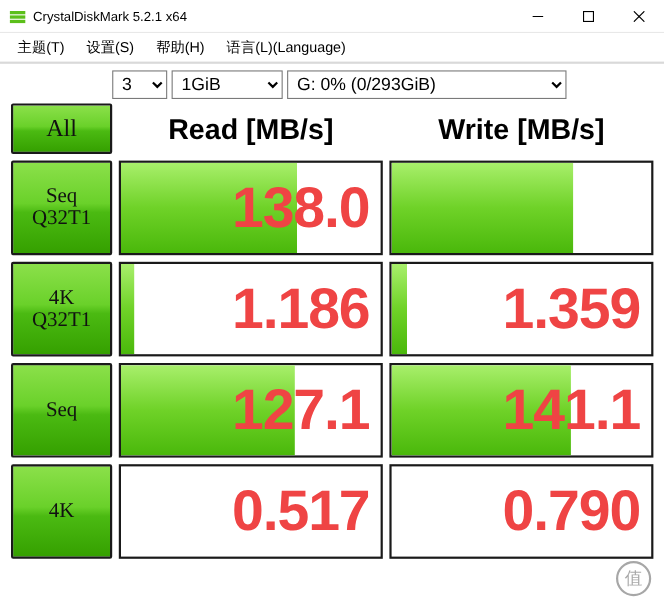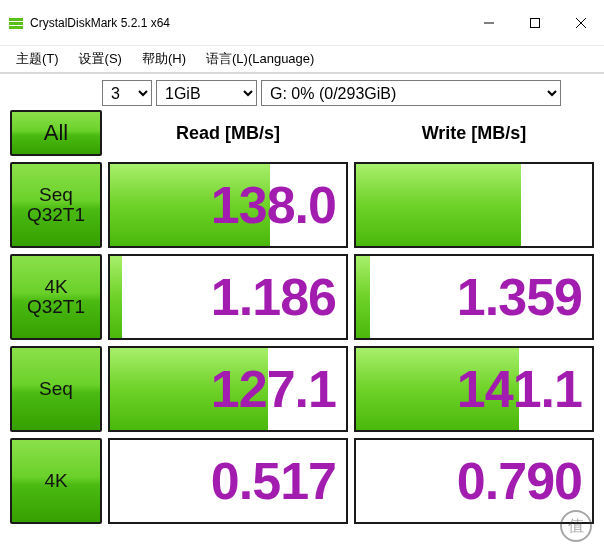--- a/index.html
+++ b/index.html
@@ -5,21 +5,21 @@
   * { box-sizing: border-box; margin: 0; padding: 0; }
   body {
     font-family: "Microsoft YaHei", "Segoe UI", Arial, sans-serif;
     background: #fff;
     width: 604px;
     height: 550px;
     overflow: hidden;
     position: relative;
   }
   .titlebar {
-    height: 46px;
+    height: 30px;
     background: #fff;
     border-bottom: 1px solid #e8e8e8;
     display: flex;
     align-items: center;
     padding-left: 8px;
   }
   .titlebar .title {
     flex: 1;
     font-size: 12px;
     color: #000;
@@ -58,48 +58,48 @@
   }
   select.ctrl {
     font-size: 16px;
     height: 26px;
     border: 1px solid #7a7a7a;
     background: #fff;
     padding: 0 4px;
   }
   .sel-count { width: 50px; }
   .sel-size  { width: 101px; }
-  .sel-drive { width: 300px; }
+  .sel-drive { width: 254px; }
 
   .grid {
     display: grid;
     grid-template-columns: 92px 240px 240px;
     grid-template-rows: 46px repeat(4, 86px);
     gap: 6px 6px;
     align-items: stretch;
   }
   .header-cell {
-    font-size: 18px;
+    font-size: 26px;
     font-weight: 700;
     text-align: center;
     display: flex;
     align-items: center;
     justify-content: center;
     color: #000;
   }
   .left-btn {
     border: 2px solid #1a1a1a;
     background: linear-gradient(to bottom, #8be04a 0%, #6ad12a 45%, #4bba12 55%, #35a000 100%);
     border-radius: 2px;
     display: flex;
     flex-direction: column;
     align-items: center;
     justify-content: center;
     font-size: 19px;
-    font-family: Liberation Sans, sans-serif;
+    font-family: Liberation Serif, serif;
     color: #111;
     line-height: 1.05;
   }
   .left-btn.all { font-size: 22px; }
   .value-cell {
     position: relative;
     border: 2px solid #1a1a1a;
     background: #fff;
     display: flex;
     align-items: center;
@@ -113,21 +113,21 @@
     background: linear-gradient(to bottom, #a8ef6b 0%, #6fd228 50%, #4ab80b 100%);
     z-index: 0;
   }
   .value-cell .num {
     position: relative;
     z-index: 1;
     font-family: "Arial Black", Arial, sans-serif;
     font-weight: 900;
     font-size: 52px;
     letter-spacing: -1px;
-    color: #a21caf;
+    color: #ef4444;
     text-align: center;
   }
   .watermark {
     position: absolute;
     right: 12px; bottom: 8px;
     font-size: 18px;
     color: rgba(60,60,60,0.45);
     display: flex; align-items: center; gap: 6px;
     font-family: "Microsoft YaHei", sans-serif;
   }

